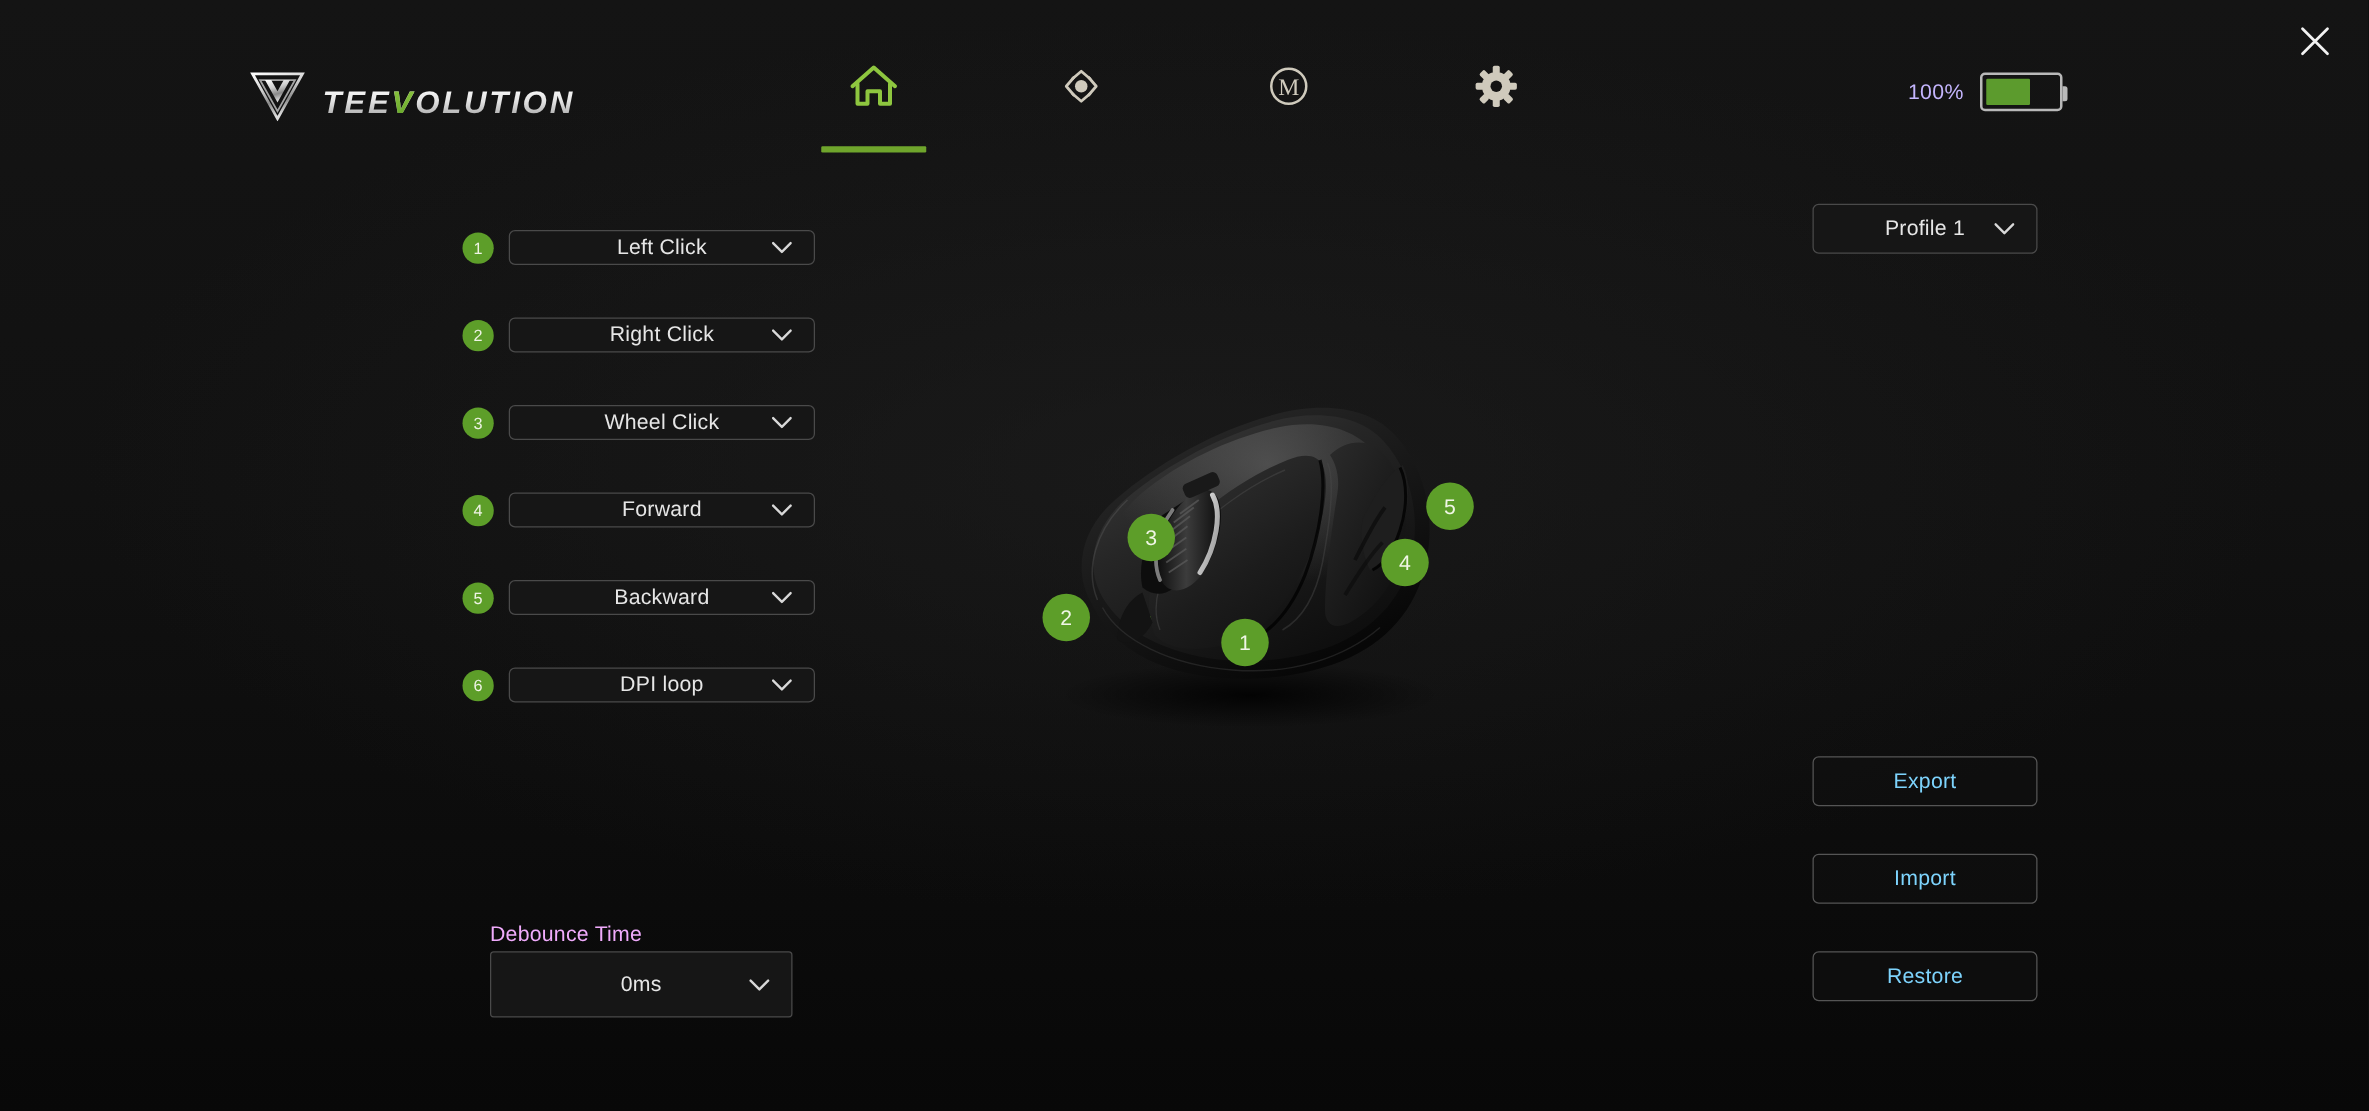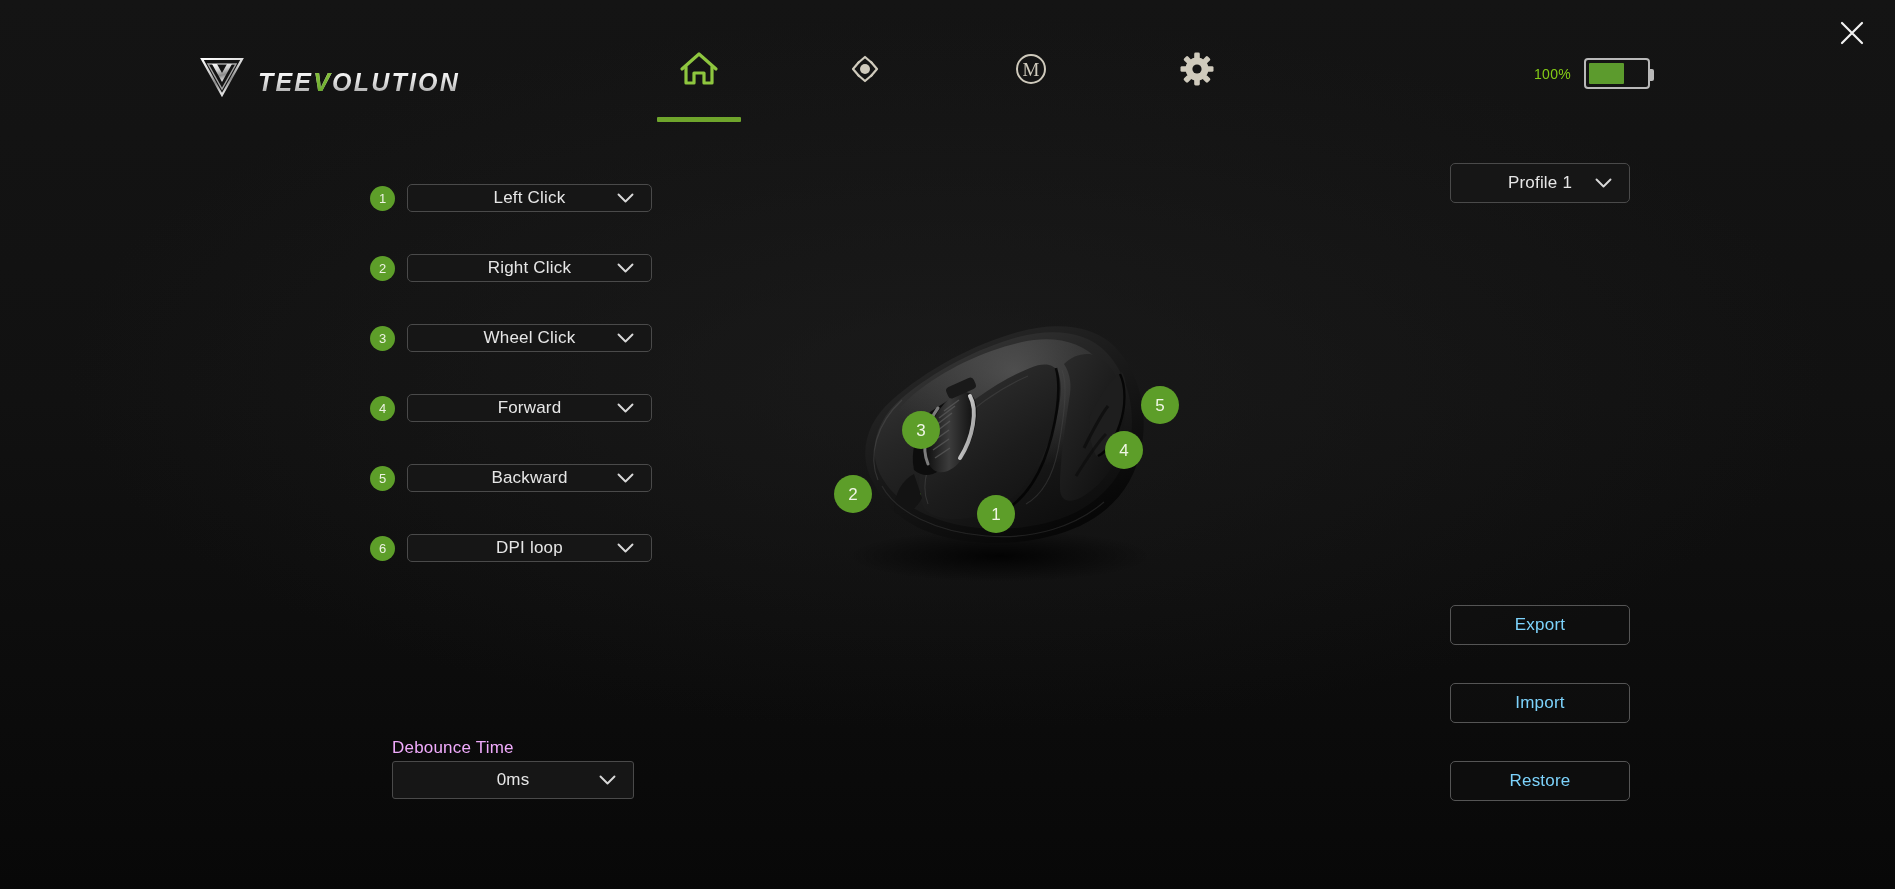--- a/index.html
+++ b/index.html
@@ -118,22 +118,22 @@
   
   .battery-wrap {
     position: absolute;
     right: 245px;
     top: 58px;
     display: flex;
     align-items: center;
     gap: 13px;
   }
   .battery-pct {
-    font-size: 14px;
-    color: #84cc16;
+    font-size: 17px;
+    color: #c4b5fd;
     letter-spacing: .3px;
   }
   .battery {
     position: relative;
     width: 66px;
     height: 31px;
     border: 2px solid #b9b9b9;
     border-radius: 4px;
     box-sizing: border-box;
     padding: 3px;
@@ -236,21 +236,21 @@
     top: 738px;
   }
   .debounce-label {
     font-size: 17px;
     color: #f0abfc;
     margin-bottom: 3px;
     letter-spacing: .2px;
   }
   .debounce-select {
     width: 242px;
-    height: 38px;
+    height: 53px;
     border-radius: 3px;
   }
 
   
   .actions {
     position: absolute;
     right: 265px;
     top: 605px;
     display: flex;
     flex-direction: column;

